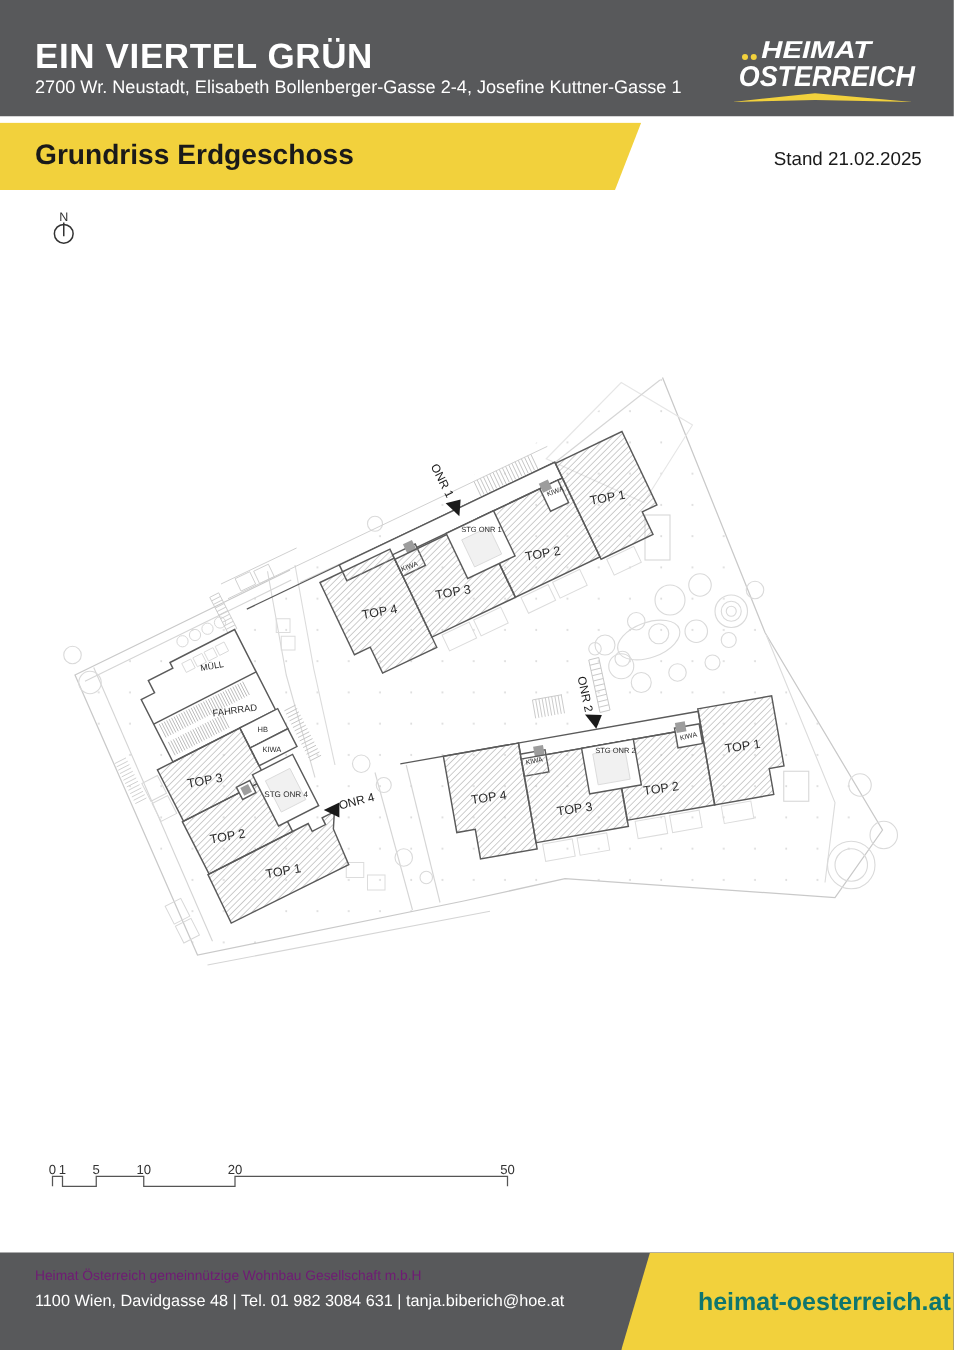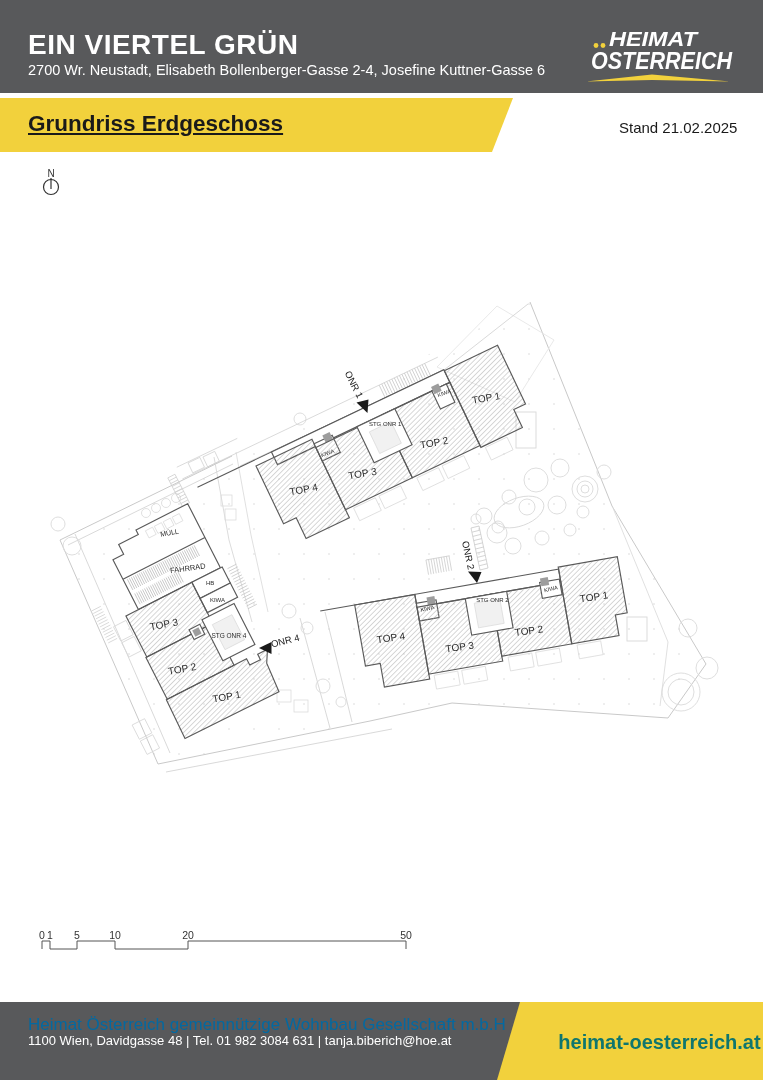--- a/index.html
+++ b/index.html
@@ -1,33 +1,33 @@
 <!DOCTYPE html>
 <html><head><meta charset="utf-8"><style>
 html,body{margin:0;padding:0;width:763px;height:1080px;background:#fff;font-family:"Liberation Sans",sans-serif;overflow:hidden;}
 .abs{position:absolute;}
 </style></head><body>
 
 <div class="abs" style="left:0;top:0;width:763px;height:93px;background:#58595b;"></div>
 
 <div class="abs" style="left:28px;top:29px;color:#fff;font-size:28px;font-weight:bold;letter-spacing:0.5px;text-align:right;">EIN VIERTEL GRÜN</div>
 
-<div class="abs" style="left:28px;top:62px;color:#fff;font-size:14.5px;">2700 Wr. Neustadt, Elisabeth Bollenberger-Gasse 2-4, Josefine Kuttner-Gasse 6</div>
+<div class="abs" style="left:28px;top:62px;color:#fff;font-size:14.5px;">2700 Wr. Neustadt, Elisabeth Bollenberger-Gasse 2-4, Josefine Kuttner-Gasse 1</div>
 
 <svg class="abs" style="left:580px;top:20px;" width="183" height="70" viewBox="0 0 183 70">
 <text x="29" y="26" font-size="19.5" font-style="italic" font-weight="bold" fill="#fff" font-family="Liberation Sans" textLength="88" lengthAdjust="spacingAndGlyphs">HEIMAT</text>
 <text x="11" y="49" font-size="23" font-style="italic" font-weight="bold" fill="#fff" font-family="Liberation Sans" textLength="141" lengthAdjust="spacingAndGlyphs">OSTERREICH</text>
 <circle cx="16" cy="25.5" r="2.4" fill="#f2d13c"></circle>
     <circle cx="23" cy="25.5" r="2.4" fill="#f2d13c"></circle>
 <polygon points="6,61.5 72,54.5 150,61.5 72,60 " fill="#f2d13c"></polygon>
 </svg>
 
 <div class="abs" style="left:0;top:98px;width:513px;height:54px;background:#f2d13c;clip-path:polygon(0 0,513px 0,492px 54px,0 54px);"></div>
 
-<div class="abs" style="left:28px;top:111px;font-size:22.5px;font-weight:bold;color:#1a1a1a;text-decoration:underline;">Grundriss Erdgeschoss</div>
+<div class="abs" style="left:28px;top:111px;font-size:22.5px;font-weight:bold;color:#1a1a1a;">Grundriss Erdgeschoss</div>
 
 <div class="abs" style="left:619px;top:119px;font-size:15px;color:#1a1a1a;">Stand 21.02.2025</div>
 <svg class="abs" style="left:0;top:0;" width="763" height="1080" viewBox="0 0 763 1080">
 <defs>
 <pattern id="h1" width="3.6" height="3.6" patternUnits="userSpaceOnUse" patternTransform="rotate(-19.5)">
         <line x1="0" y1="0" x2="3.6" y2="0" stroke="#a2a2a2" stroke-width="0.85"></line>
       </pattern>
 <pattern id="h2" width="3.6" height="3.6" patternUnits="userSpaceOnUse" patternTransform="rotate(-35.0)">
         <line x1="0" y1="0" x2="3.6" y2="0" stroke="#a2a2a2" stroke-width="0.85"></line>
       </pattern>
@@ -327,18 +327,18 @@
 <text x="77" y="939">5</text>
 <text x="115" y="939">10</text>
 <text x="188" y="939">20</text>
 <text x="406" y="939">50</text>
 </g>
 </g>
   </svg>
 
 <div class="abs" style="left:0;top:1002px;width:763px;height:78px;background:#58595b;"></div>
 
-<div class="abs" style="left:28px;top:1015px;color:#0369a1;font-size:17px;">Heimat Österreich gemeinnützige Wohnbau Gesellschaft m.b.H</div>
+<div class="abs" style="left:28px;top:1015px;color:#701a75;font-size:11px;">Heimat Österreich gemeinnützige Wohnbau Gesellschaft m.b.H</div>
 
 <div class="abs" style="left:28px;top:1033px;color:#fff;font-size:13px;">1100 Wien, Davidgasse 48 | Tel. 01 982 3084 631 | tanja.biberich@hoe.at</div>
 
 <div class="abs" style="left:496px;top:1002px;width:267px;height:78px;background:#f2d13c;clip-path:polygon(24px 0,267px 0,267px 78px,1px 78px);"></div>
 
 <div class="abs" style="left:538px;top:1031px;width:243px;text-align:center;font-size:20px;font-weight:bold;color:#0f766e;">heimat-oesterreich.at</div>
 </body></html>

